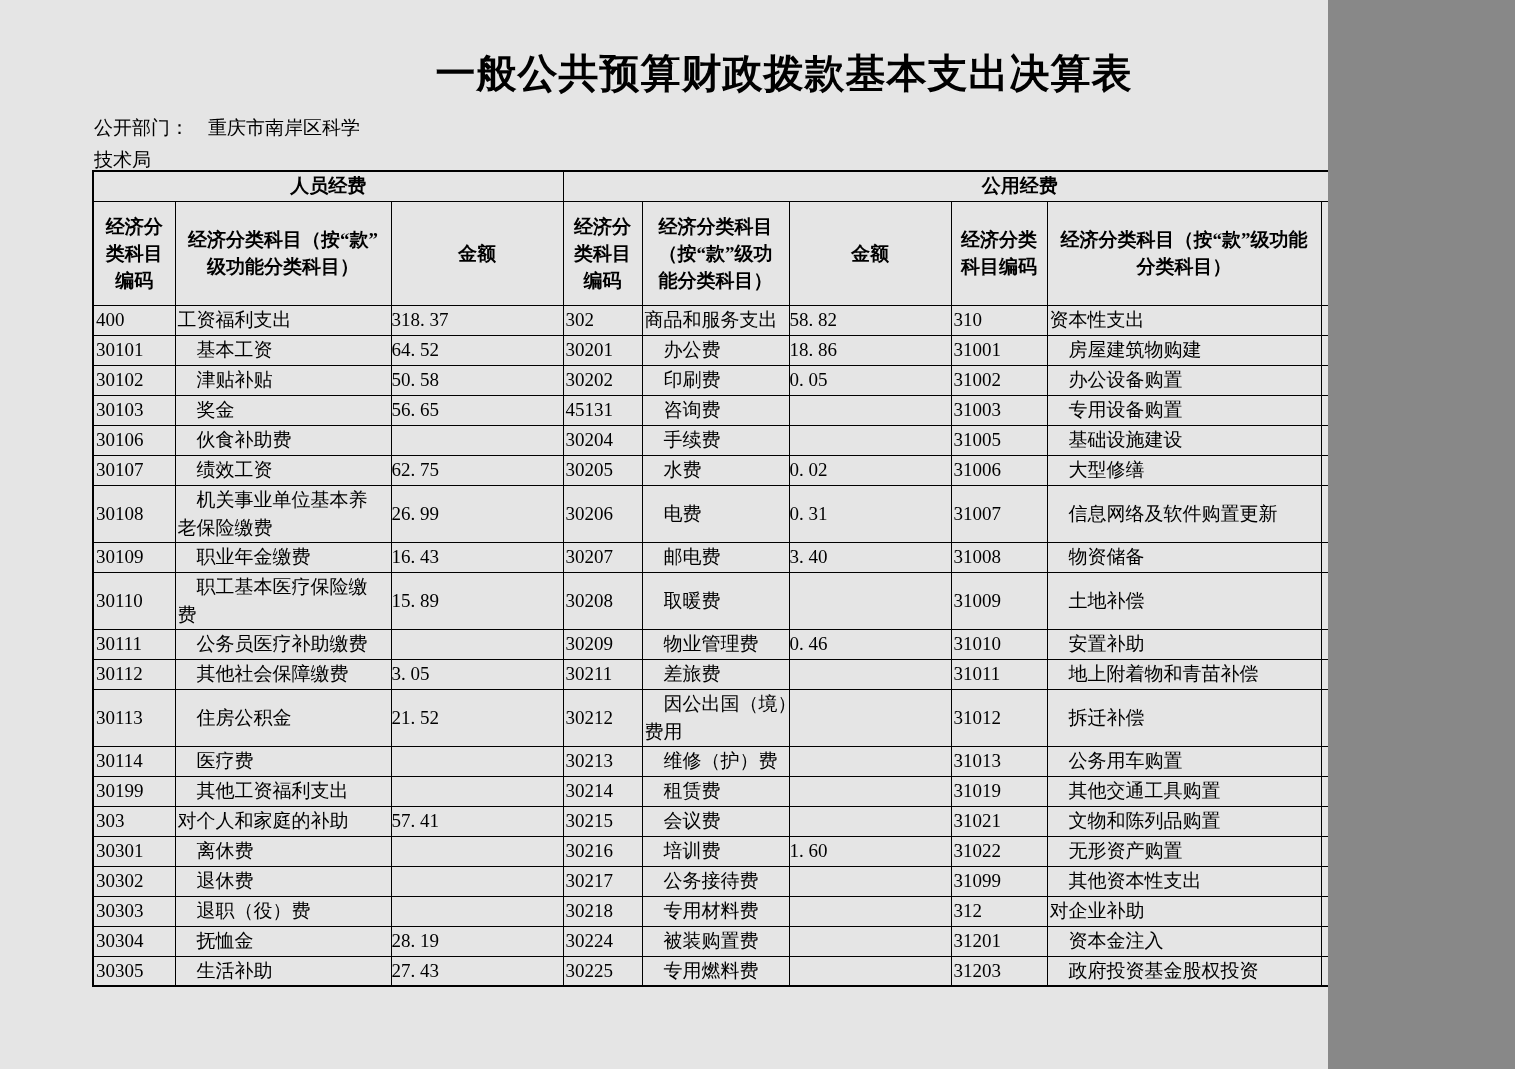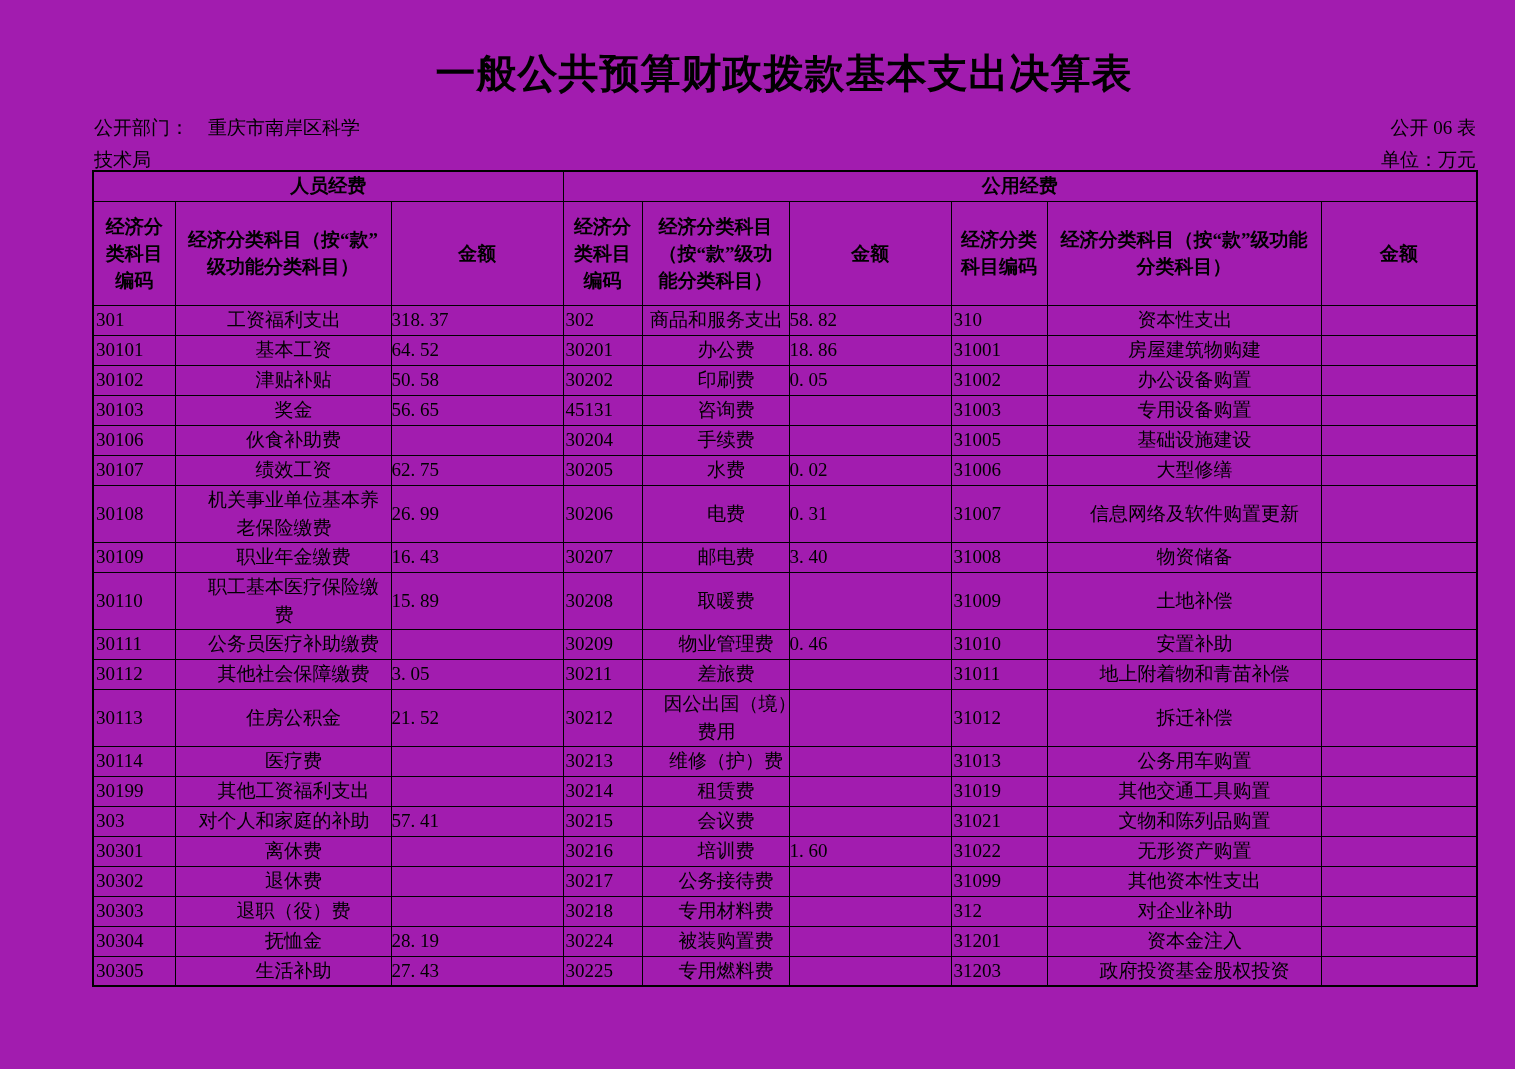--- a/index.html
+++ b/index.html
@@ -1,19 +1,19 @@
 <!DOCTYPE html>
 <html><head>
 <meta charset="utf-8">
 <style>
   html,body{margin:0;padding:0;background:#888;}
   .page{
     position:relative;
-    width:1515px;height:1069px;
-    background:#a21caf;
+    width:1328px;height:1069px;
+    background:#e5e5e5;
     font-family:"Liberation Serif","DejaVu Serif",serif;
     color:#000;
     overflow:hidden;
   }
   .title{
     position:absolute;left:92px;top:46px;width:1384px;
     text-align:center;
     font-family:"Liberation Sans","DejaVu Sans",sans-serif;
     font-weight:bold;font-size:40px;letter-spacing:1px;
     white-space:nowrap;
@@ -42,21 +42,21 @@
     font-weight:bold;text-align:center;vertical-align:middle;font-size:19px;
   }
   tr.header-row{height:104px;}
   tr.header-row th{
     font-weight:bold;text-align:center;vertical-align:middle;
     white-space:pre-line;line-height:27px;font-size:19px;padding:0 2px;
   }
   tbody tr{height:30px;}
   tbody td{vertical-align:middle;line-height:28px;}
   td.code{text-align:left;padding:0 2px;}
-  td.name{text-align:center;padding:0 0 0 2px;white-space:pre;}
+  td.name{text-align:left;padding:0 0 0 2px;white-space:pre;}
   td.amount{text-align:left;padding:0 8px 0 0;}
   .footer{
     position:absolute;left:92px;top:1016px;width:1384px;
     text-align:center;font-size:17px;
   }
 </style>
 </head>
 <body>
 
 <div class="page">
@@ -105,21 +105,21 @@
           <th>金额</th>
           <th>经济分类
 科目编码</th>
           <th>经济分类科目（按“款”级功能
 分类科目）</th>
           <th>金额</th>
         </tr>
     </thead>
     <tbody id="table-body">
         <tr>
-          <td class="code">301</td>
+          <td class="code">400</td>
           <td class="name">工资福利支出</td>
           <td class="amount">318. 37</td>
           <td class="code">302</td>
           <td class="name">商品和服务支出</td>
           <td class="amount">58. 82</td>
           <td class="code">310</td>
           <td class="name">资本性支出</td>
           <td class="amount"></td>
         </tr>
         <tr>

